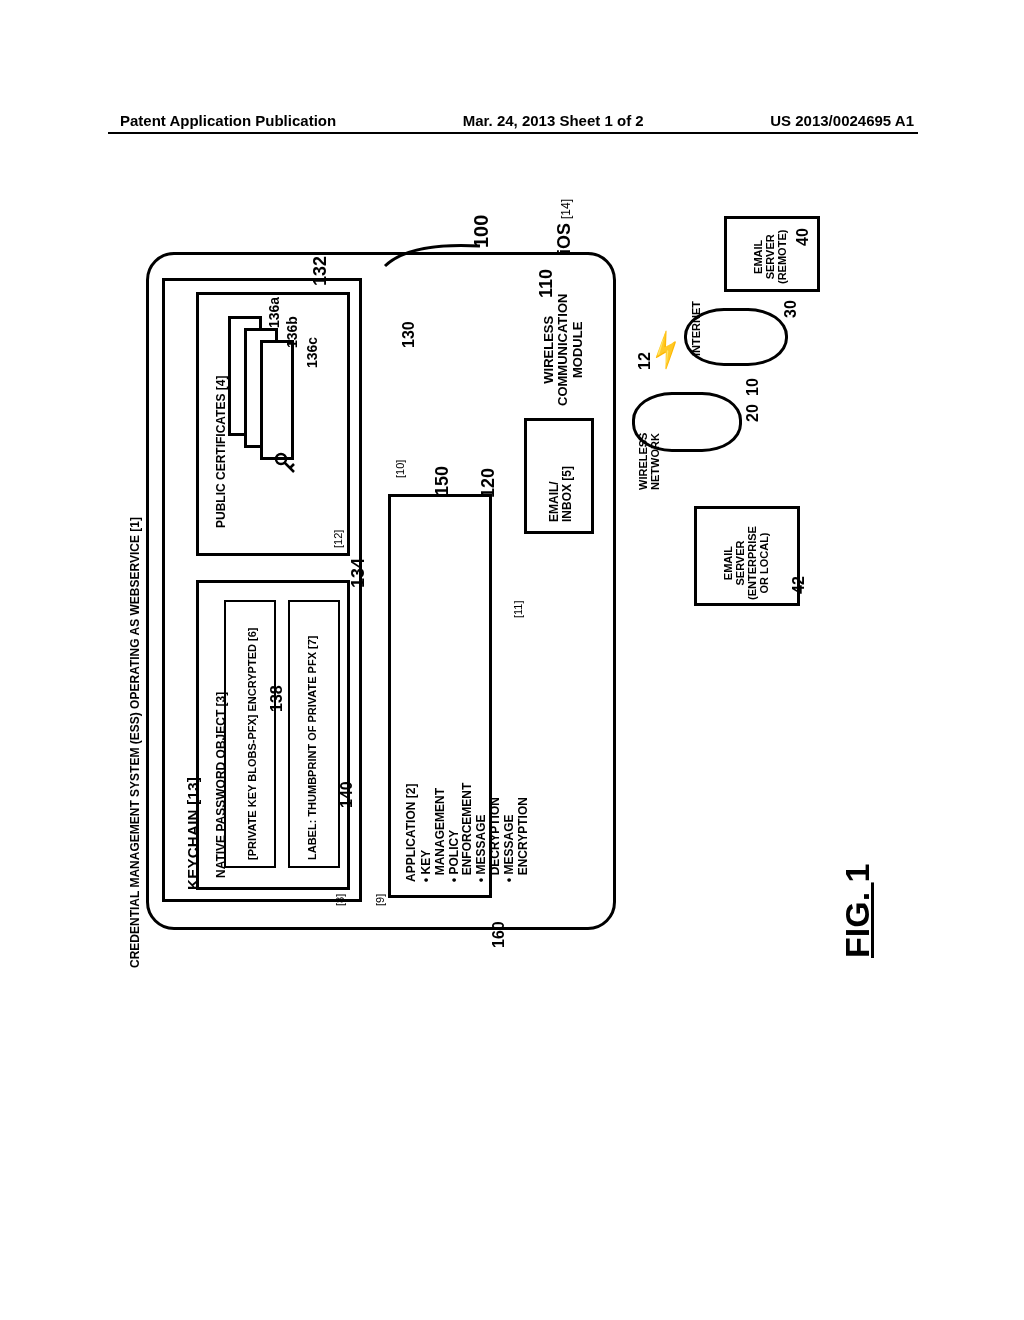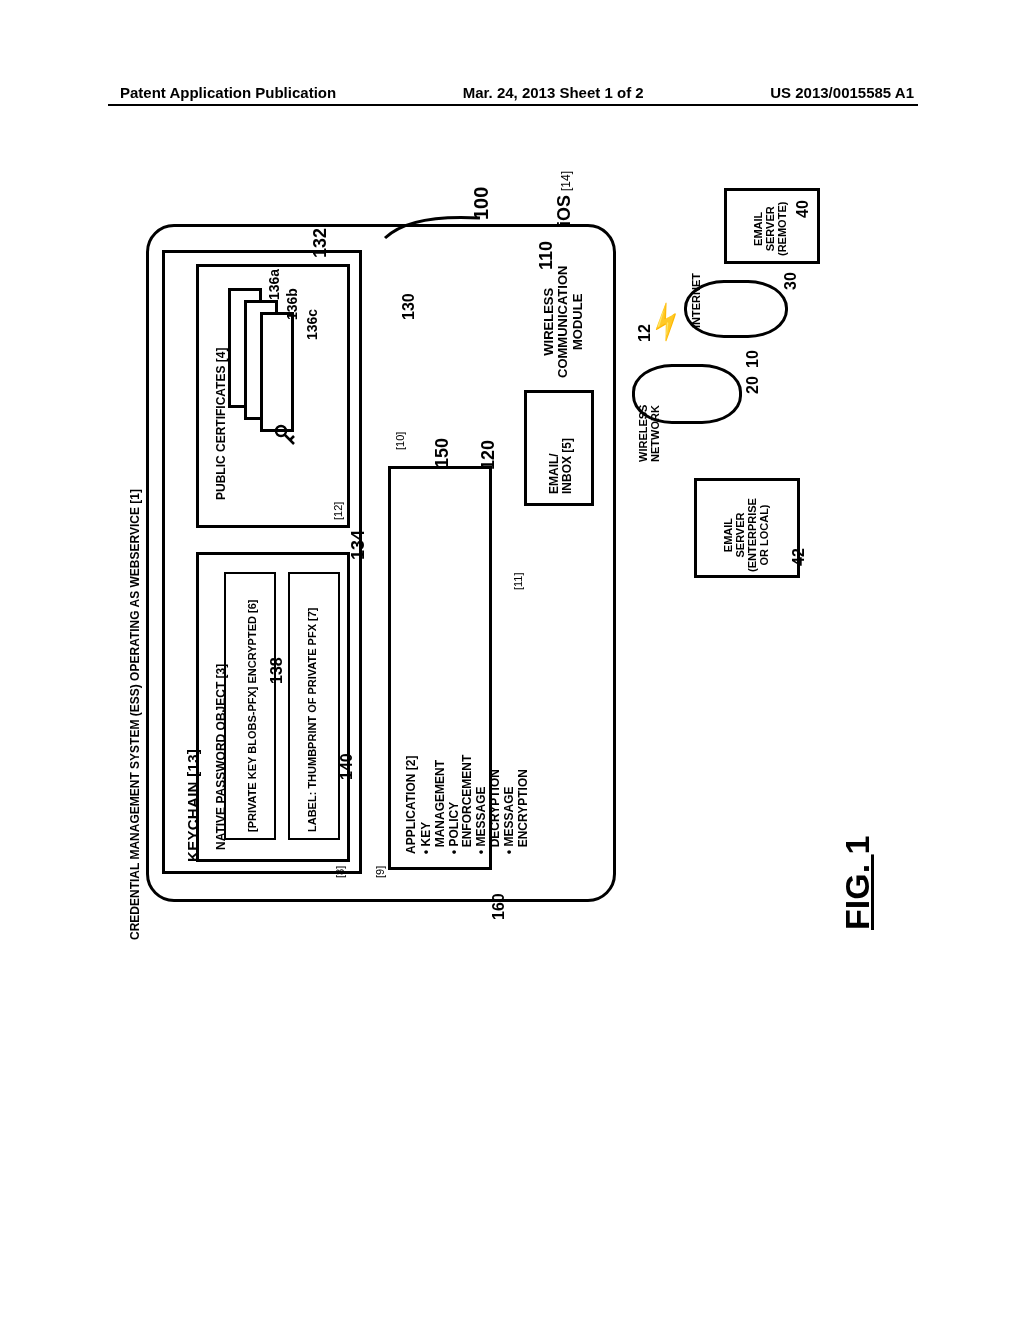--- a/index.html
+++ b/index.html
@@ -7,20 +7,21 @@
     width: 1024px;
     height: 1320px;
     background: #fff;
     font-family: Arial, Helvetica, sans-serif;
     position: relative;
     color: #000;
   }
   .page {
     position: absolute;
     inset: 0;
+    margin-top: 28px;
   }
   .header {
     position: absolute;
     top: 84px;
     left: 0;
     width: 100%;
     display: flex;
     justify-content: space-between;
     padding: 0 110px 0 120px;
     font-size: 15px;
@@ -330,21 +331,21 @@
   }
 </style>
 </head>
 <body>
 
 <div class="page">
 
   <div class="header">
     <span class="left">Patent Application Publication</span>
     <span class="mid">Mar. 24, 2013  Sheet 1 of 2</span>
-    <span class="right">US 2013/0015585 A1</span>
+    <span class="right">US 2013/0024695 A1</span>
   </div>
   <div class="hr"></div>
 
   <div class="figlab">
     <span class="under">FIG. </span><span>1</span>
   </div>
 
   <div class="device"></div>
   <div class="ios-label">
     <span>iOS</span>

